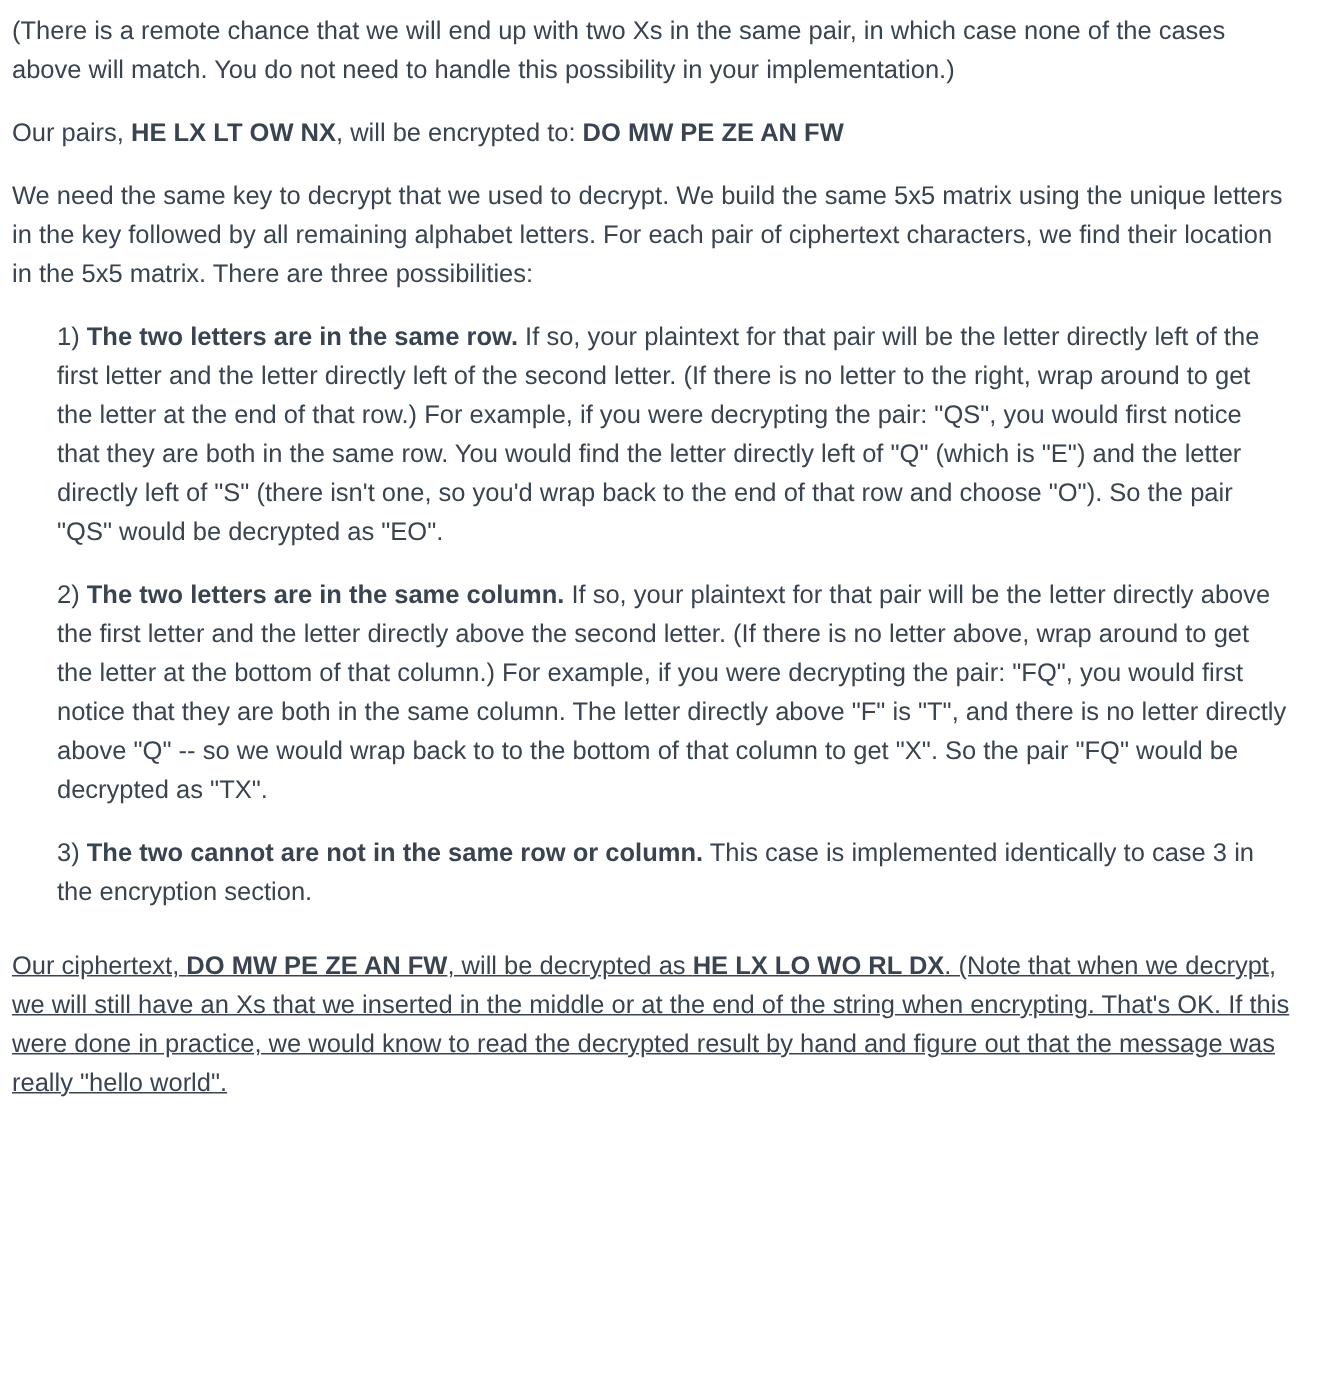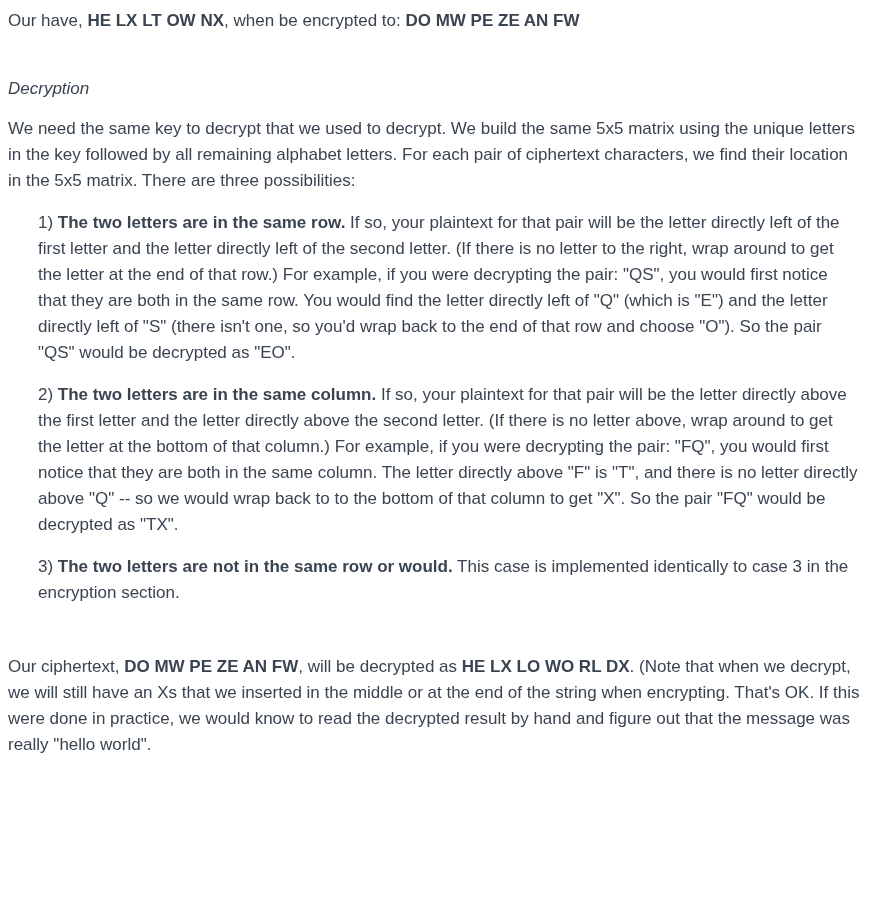--- a/index.html
+++ b/index.html
@@ -19,36 +19,36 @@
     font-style: italic;
     margin: 42px 0 14px 0;
   }
   .list-item {
     margin: 0 0 16px 30px;
   }
   .lead {
     font-weight: bold;
   }
   strong { font-weight: bold; }
-  .final-para { margin-top: 48px; }
+  .final-para { margin-top: 23px; text-decoration: underline; }
 </style>
 </head>
 <body>
 
 <div class="doc">
 
+  <p><span>(There is a remote chance that we will end up with two Xs in the same pair, in which case none of the cases above will match. You do not need to handle this possibility in your implementation.)</span></p>
 
-  <p><span>Our have, </span><strong>HE LX LT OW NX</strong><span>, when be encrypted to: </span><strong>DO MW PE ZE AN FW</strong></p>
+  <p><span>Our pairs, </span><strong>HE LX LT OW NX</strong><span>, will be encrypted to: </span><strong>DO MW PE ZE AN FW</strong></p>
 
-  <p class="heading">Decryption</p>
 
 
   <p><span>We need the same key to decrypt that we used to decrypt. We build the same 5x5 matrix using the unique letters in the key followed by all remaining alphabet letters. For each pair of ciphertext characters, we find their location in the 5x5 matrix. There are three possibilities:</span></p>
 
   <div class="list-item"><span>1) </span><span class="lead">The two letters are in the same row.</span><span> If so, your plaintext for that pair will be the letter directly left of the first letter and the letter directly left of the second letter. (If there is no letter to the right, wrap around to get the letter at the end of that row.) For example, if you were decrypting the pair: "QS", you would first notice that they are both in the same row. You would find the letter directly left of "Q" (which is "E") and the letter directly left of "S" (there isn't one, so you'd wrap back to the end of that row and choose "O"). So the pair "QS" would be decrypted as "EO".</span></div>
 
   <div class="list-item"><span>2) </span><span class="lead">The two letters are in the same column.</span><span> If so, your plaintext for that pair will be the letter directly above the first letter and the letter directly above the second letter. (If there is no letter above, wrap around to get the letter at the bottom of that column.) For example, if you were decrypting the pair: "FQ", you would first notice that they are both in the same column. The letter directly above "F" is "T", and there is no letter directly above "Q" -- so we would wrap back to to the bottom of that column to get "X". So the pair "FQ" would be decrypted as "TX".</span></div>
 
-  <div class="list-item"><span>3) </span><span class="lead">The two letters are not in the same row or would.</span><span> This case is implemented identically to case 3 in the encryption section.</span></div>
+  <div class="list-item"><span>3) </span><span class="lead">The two cannot are not in the same row or column.</span><span> This case is implemented identically to case 3 in the encryption section.</span></div>
 
   <p class="final-para"><span>Our ciphertext, </span><strong>DO MW PE ZE AN FW</strong><span>, will be decrypted as </span><strong>HE LX LO WO RL DX</strong><span>. (Note that when we decrypt, we will still have an Xs that we inserted in the middle or at the end of the string when encrypting. That's OK. If this were done in practice, we would know to read the decrypted result by hand and figure out that the message was really "hello world".</span></p>
 
 </div>
 
 </body></html>

